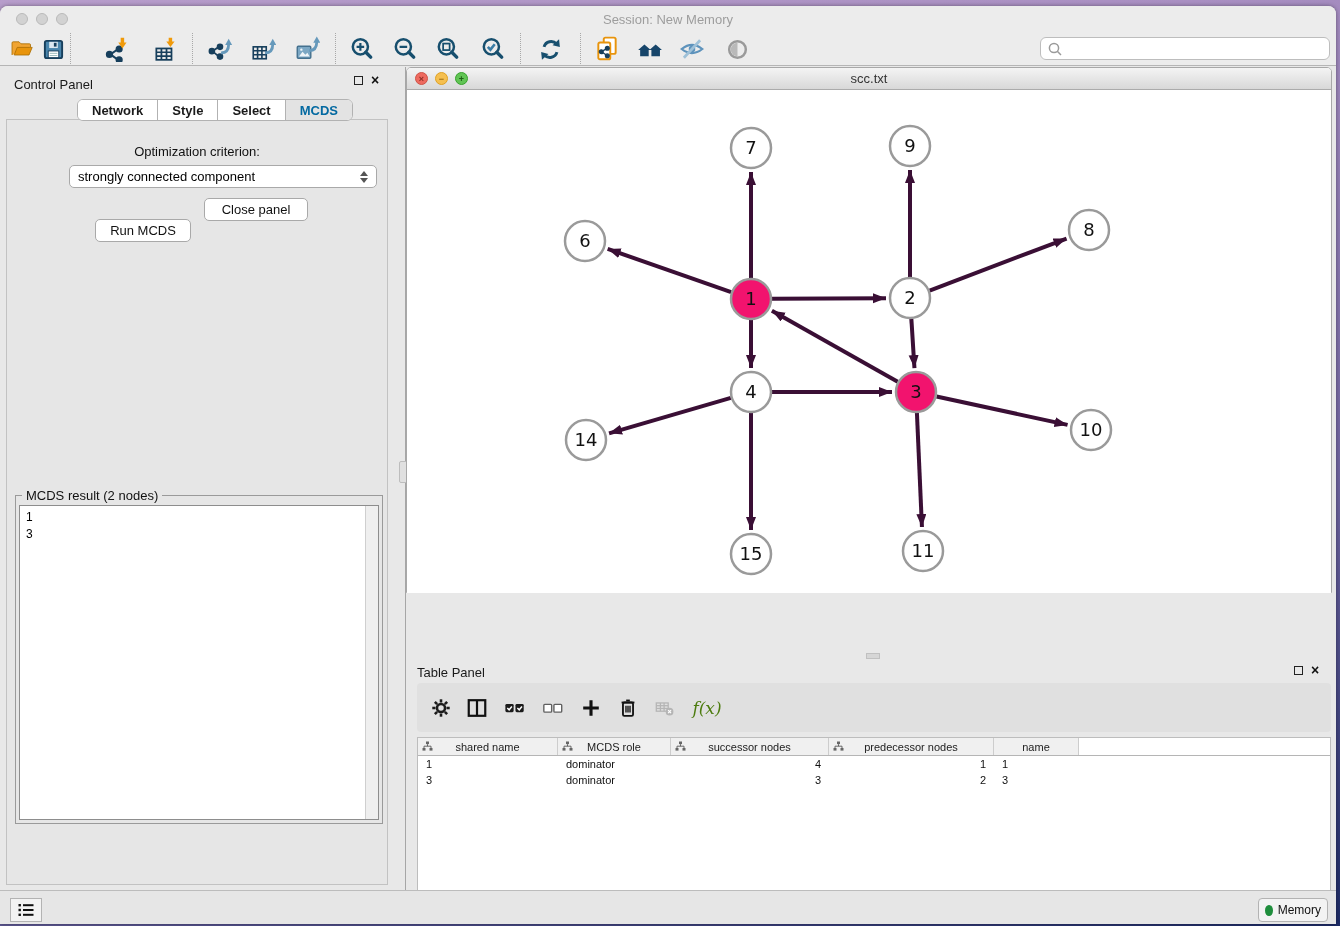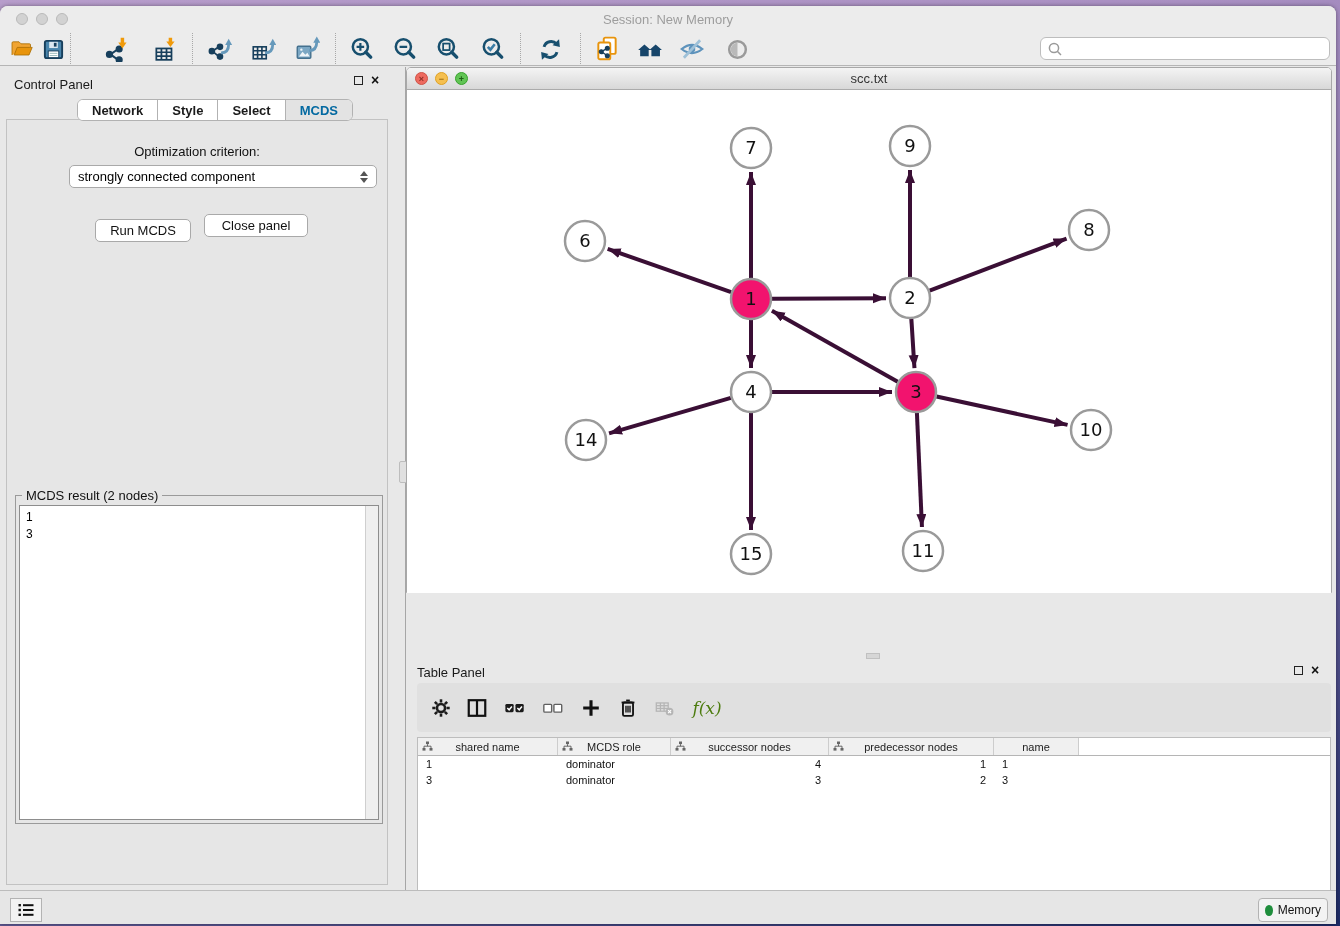--- a/index.html
+++ b/index.html
@@ -46,21 +46,21 @@
     font-size:13px;cursor:pointer;margin-left:24px;}
   #criterion-select .stepper{margin-left:auto;display:flex;flex-direction:column;gap:2px;}
   .tri-up{width:0;height:0;border-left:4px solid transparent;border-right:4px solid transparent;
     border-bottom:5px solid #555;}
   .tri-down{width:0;height:0;border-left:4px solid transparent;border-right:4px solid transparent;
     border-top:5px solid #555;}
   .mac-btn{position:absolute;top:78px;height:23px;background:#fff;border:1px solid #a9a9a9;
     border-radius:5px;font-size:13px;color:#111;cursor:pointer;
     font-family:"Liberation Sans",sans-serif;}
   #run-btn{left:88px;width:96px;margin-top:21px;}
-  #closepanel-btn{left:197px;width:104px;margin-top:16px;}
+  #closepanel-btn{left:197px;width:104px;}
   #mcds-fieldset{position:absolute;left:8px;top:375px;width:368px;height:329px;
     border:1px solid #9a9a9a;}
   #mcds-legend{position:absolute;left:6px;top:-8px;background:#e6e6e6;padding:0 4px;
     font-size:13px;color:#111;}
   #mcds-text{position:absolute;left:3px;top:9px;right:3px;bottom:3px;background:#fff;
     border:1px solid #8d8d8d;font-size:12px;line-height:17px;padding:3px 6px;overflow:hidden;}
   #mcds-scroll{position:absolute;right:0;top:0;bottom:0;width:13px;background:#efefef;
     border-left:1px solid #cfcfcf;}
   
   #v-splitter{position:absolute;left:405px;top:0;width:1px;height:100%;background:#a6a6a6;}

